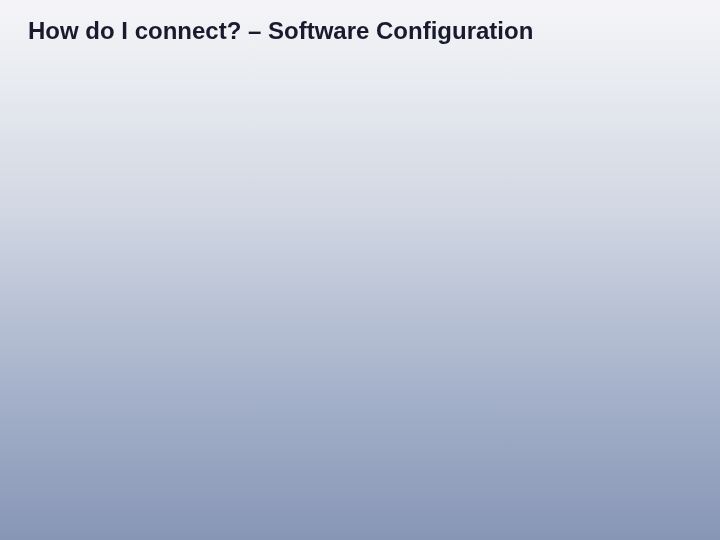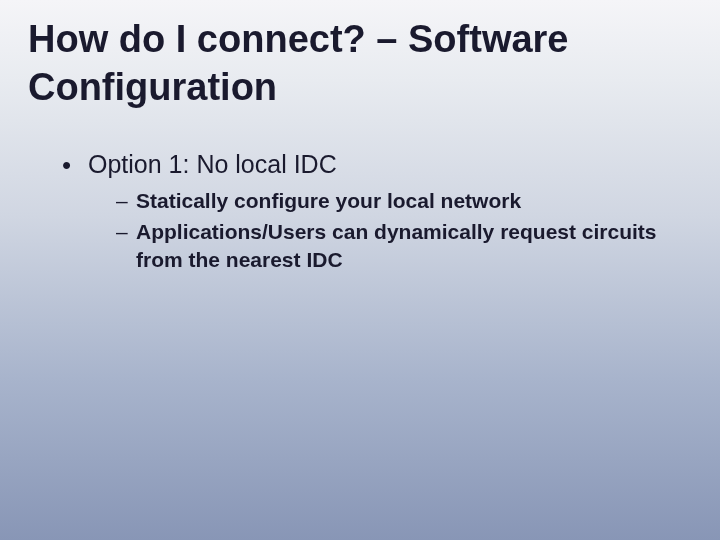--- a/index.html
+++ b/index.html
@@ -11,25 +11,25 @@
       width: 720px;
       height: 540px;
       background: linear-gradient(to bottom, #f5f5f8 0%, #e8ebf0 15%, #d0d6e2 40%, #a8b4cc 70%, #8896b6 100%);
       font-family: "Trebuchet MS", Verdana, Arial, sans-serif;
       overflow: hidden;
     }
     .slide {
       padding: 16px 28px;
     }
     .title {
-      font-size: 38px;
+      font-size: 24px;
       font-weight: bold;
       color: #1a1a2e;
       line-height: 1.25;
-      margin-bottom: 39px;
+      margin-bottom: 22px;
     }
     .bullet-list {
       list-style: none;
       padding-left: 38px;
     }
     .bullet-item {
       position: relative;
       font-size: 25px;
       color: #1a1a2e;
       margin-bottom: 10px;
@@ -63,22 +63,13 @@
       left: 0;
       top: 0;
       font-weight: normal;
     }
   </style>
 </head>
 <body>
 
 <div class="slide">
   <h1 class="title">How do I connect? – Software Configuration</h1>
-  <ul class="bullet-list">
-    <li class="bullet-item">
-      <span>Option 1: No local IDC</span>
-      <ul class="sub-list">
-        <li class="sub-item">Statically configure your local network</li>
-        <li class="sub-item">Applications/Users can dynamically request circuits from the nearest IDC</li>
-      </ul>
-    </li>
-  </ul>
 </div>
 
 </body></html>

